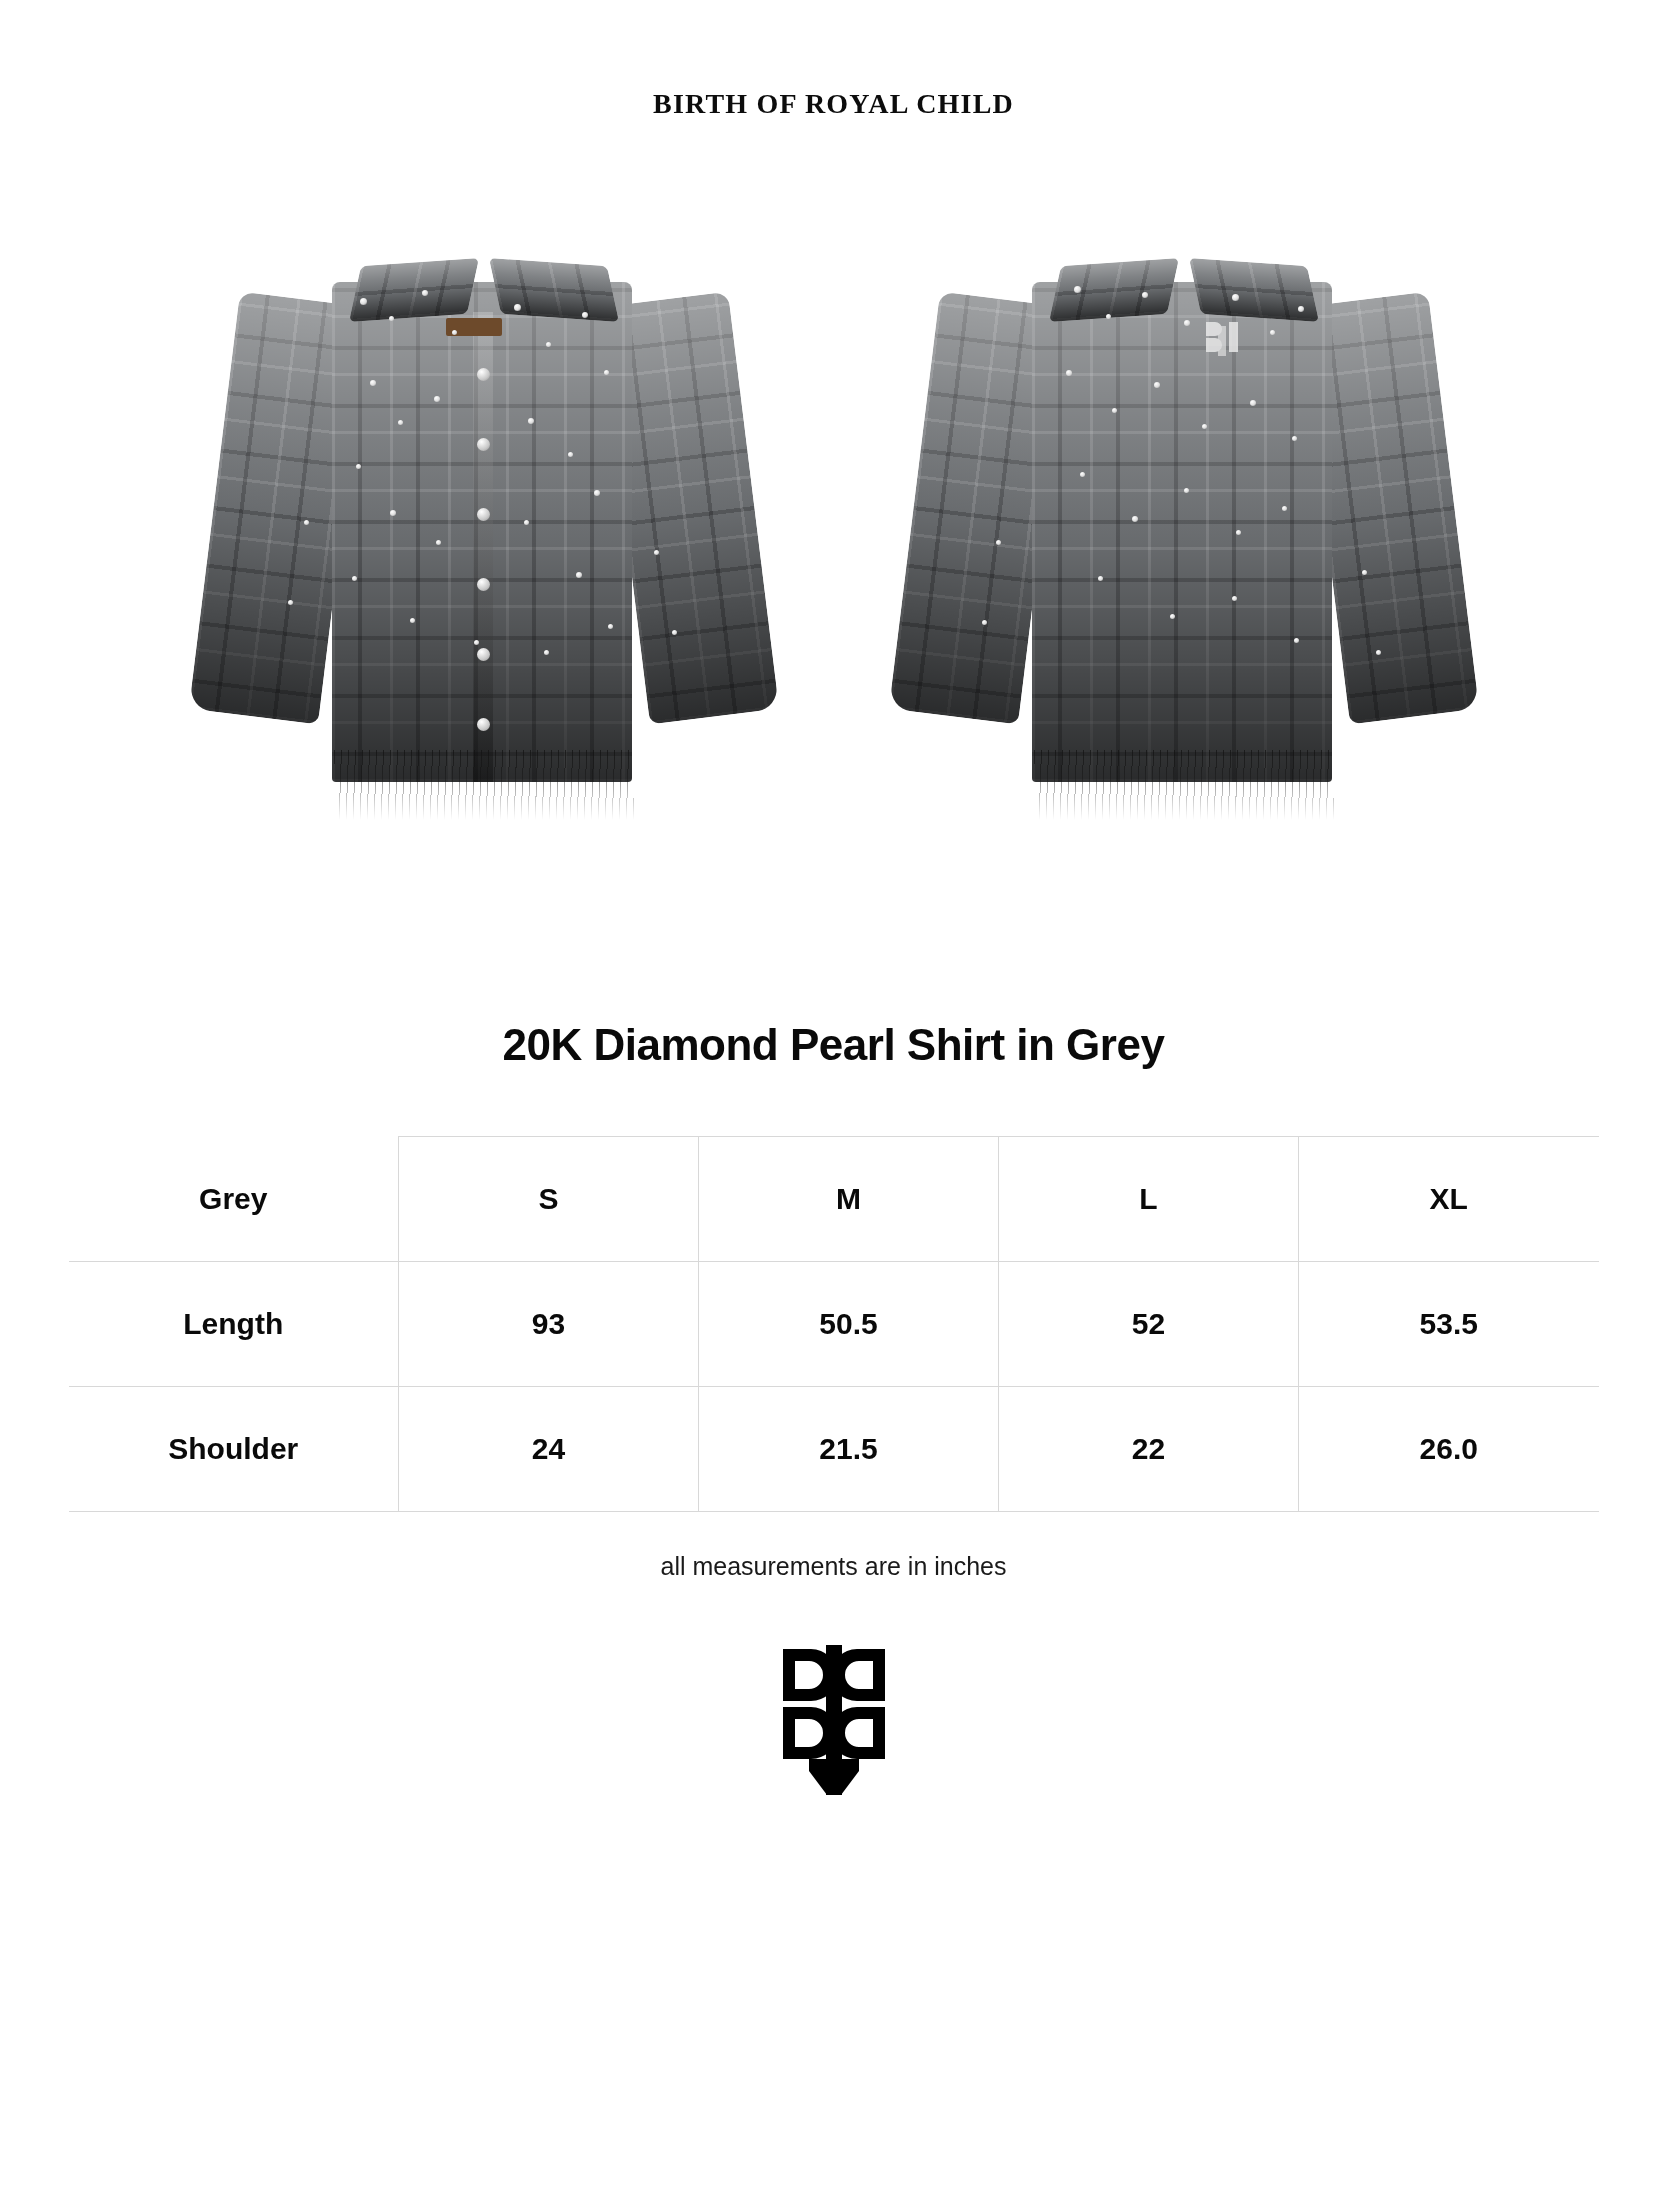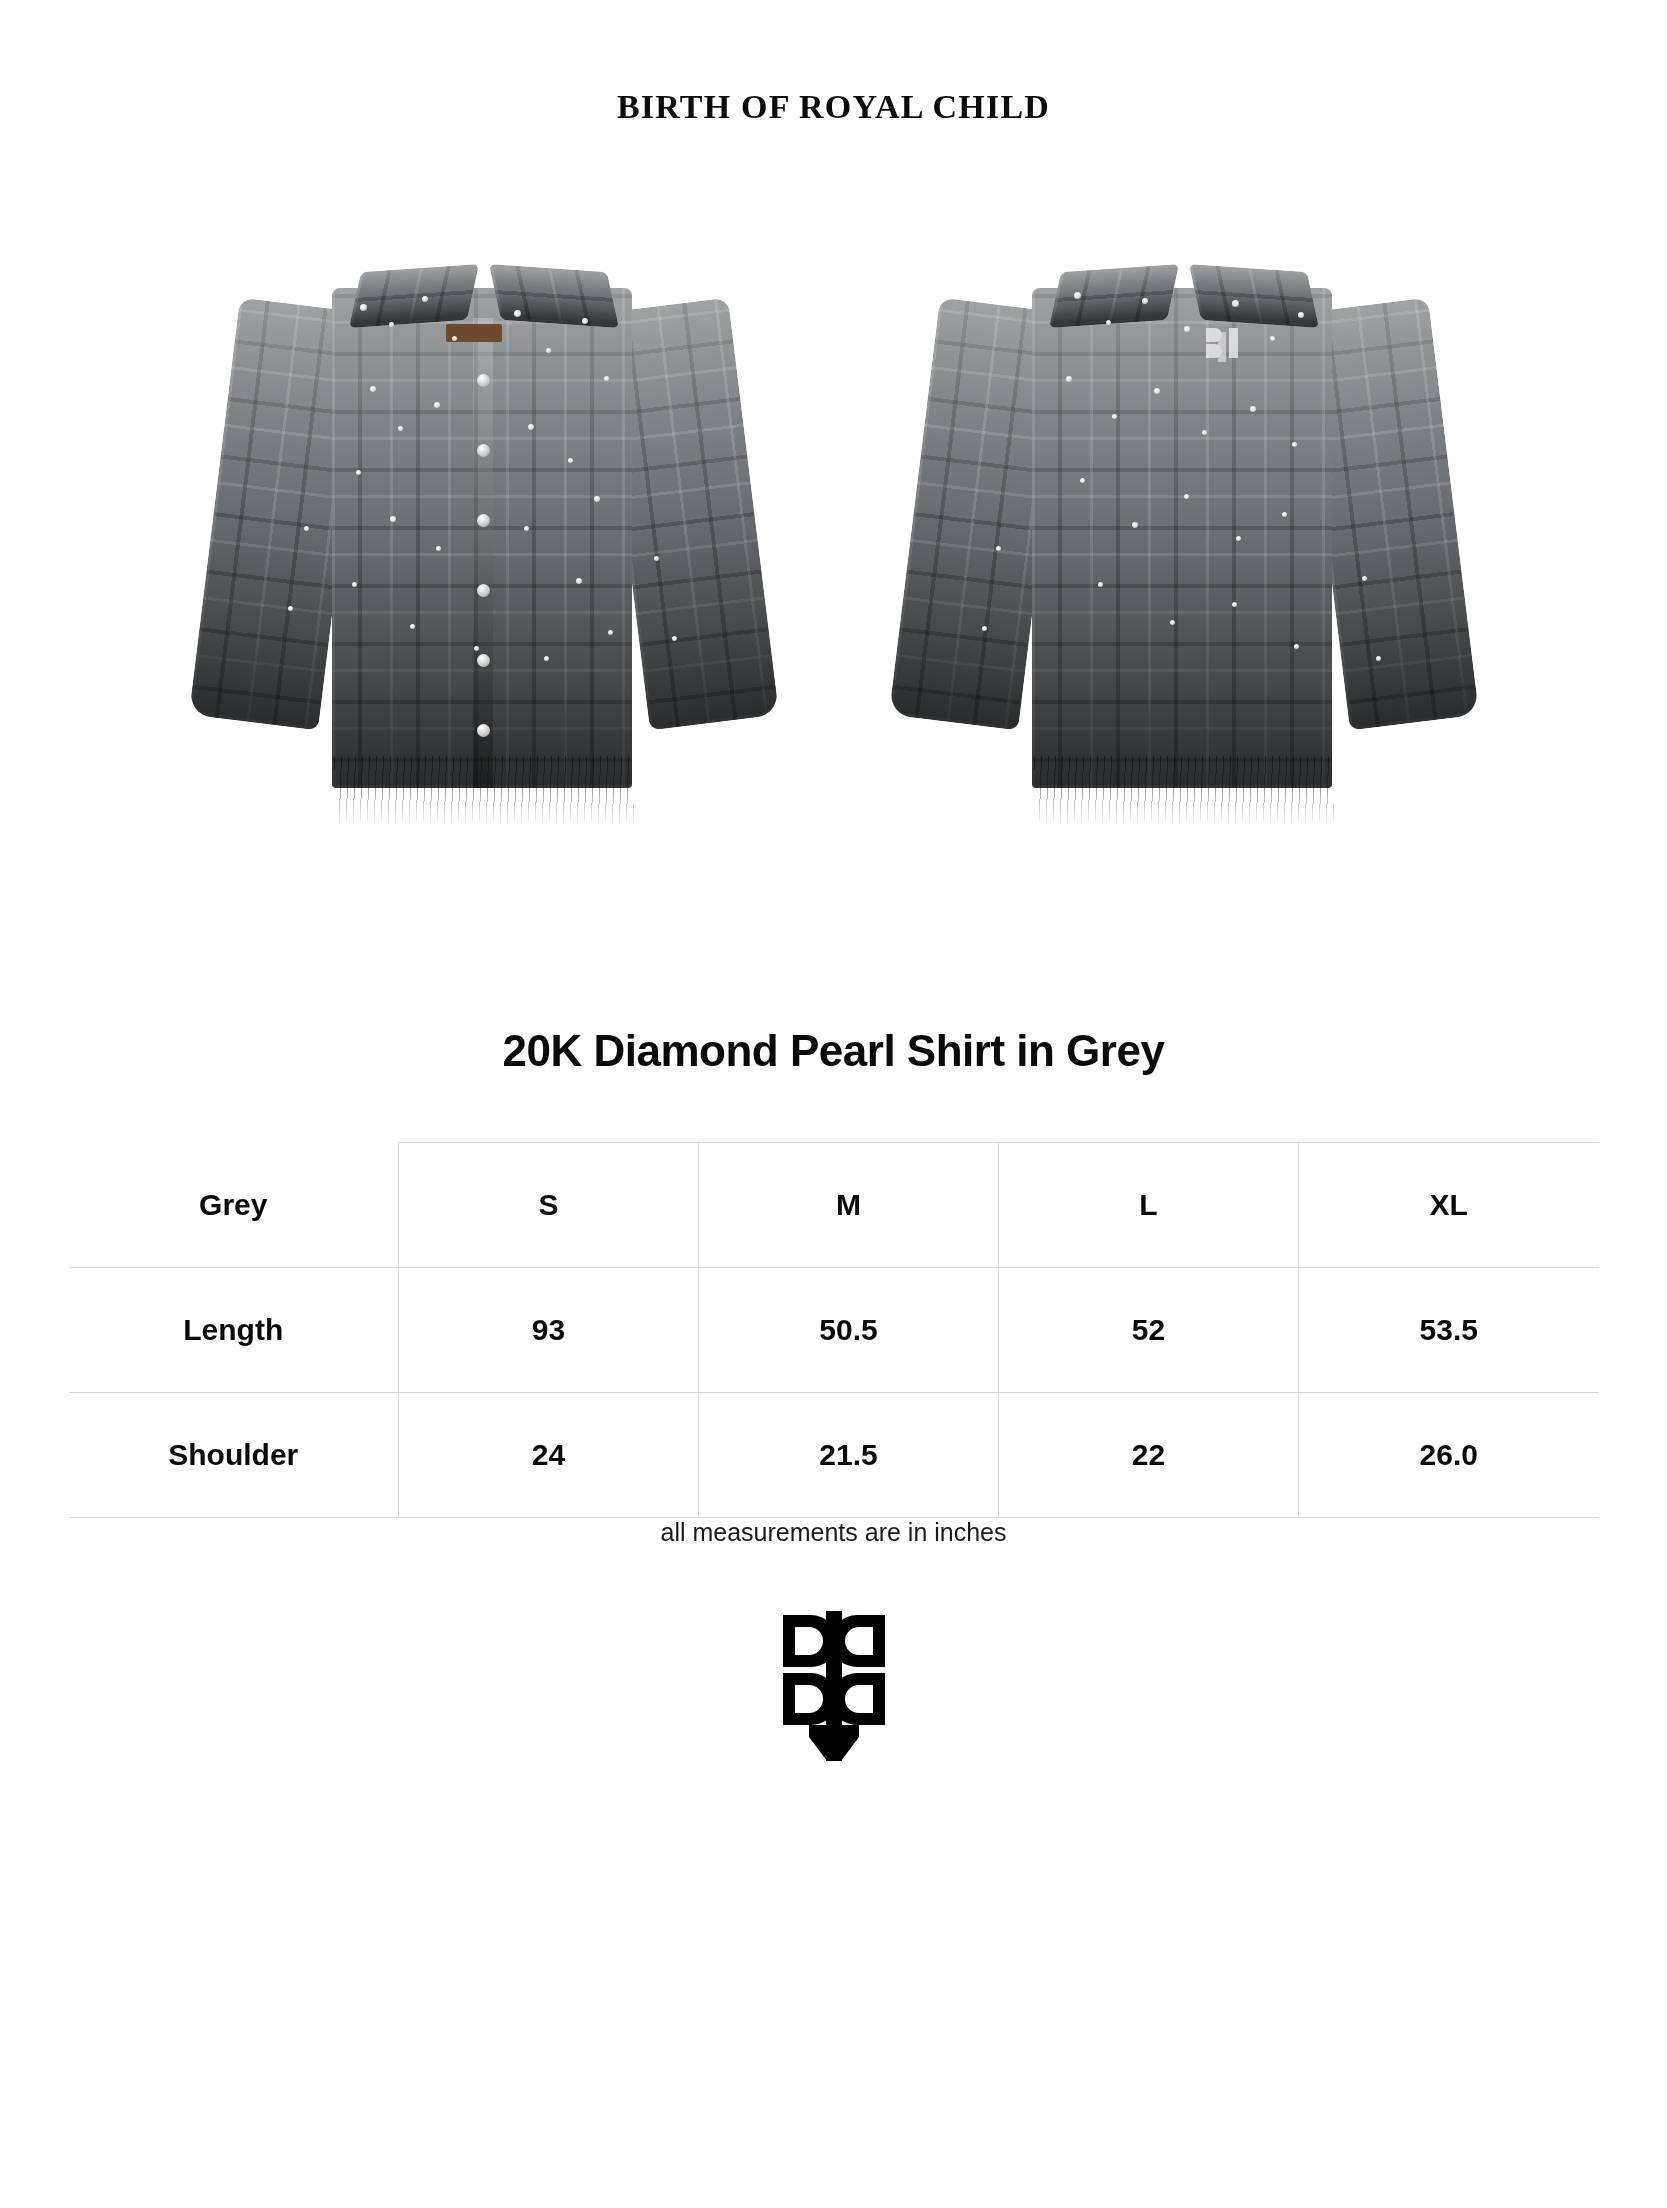--- a/index.html
+++ b/index.html
@@ -17,21 +17,21 @@
     overflow: hidden;
   }
 
   
   .brand-header {
     width: 100%;
     text-align: center;
     padding-top: 88px;
     font-family: "Liberation Serif", serif;
     font-weight: bold;
-    font-size: 34px;
+    font-size: 28px;
     letter-spacing: 1.2px;
     color: #0c0c0c;
   }
 
   
   .product-images {
     width: 100%;
     height: 640px;
     margin-top: 100px;
     display: flex;
@@ -190,20 +190,21 @@
     border-left: 1px solid #d8d8d8;
   }
   table.size-table tr:first-child th { border-top: 1px solid #d8d8d8; }
   table.size-table tr:first-child th.row-head { border-top: none; }
   table.size-table tr:first-child th:first-child { border-left: none; }
   table.size-table tr td:first-child { border-left: none; }
 
   .measure-note {
     width: 100%;
     text-align: center;
+    margin-top: 40px;
     font-size: 25px;
     color: #1a1a1a;
   }
 
   
   .footer-logo {
     width: 100%;
     display: flex;
     justify-content: center;
     margin-top: 64px;

